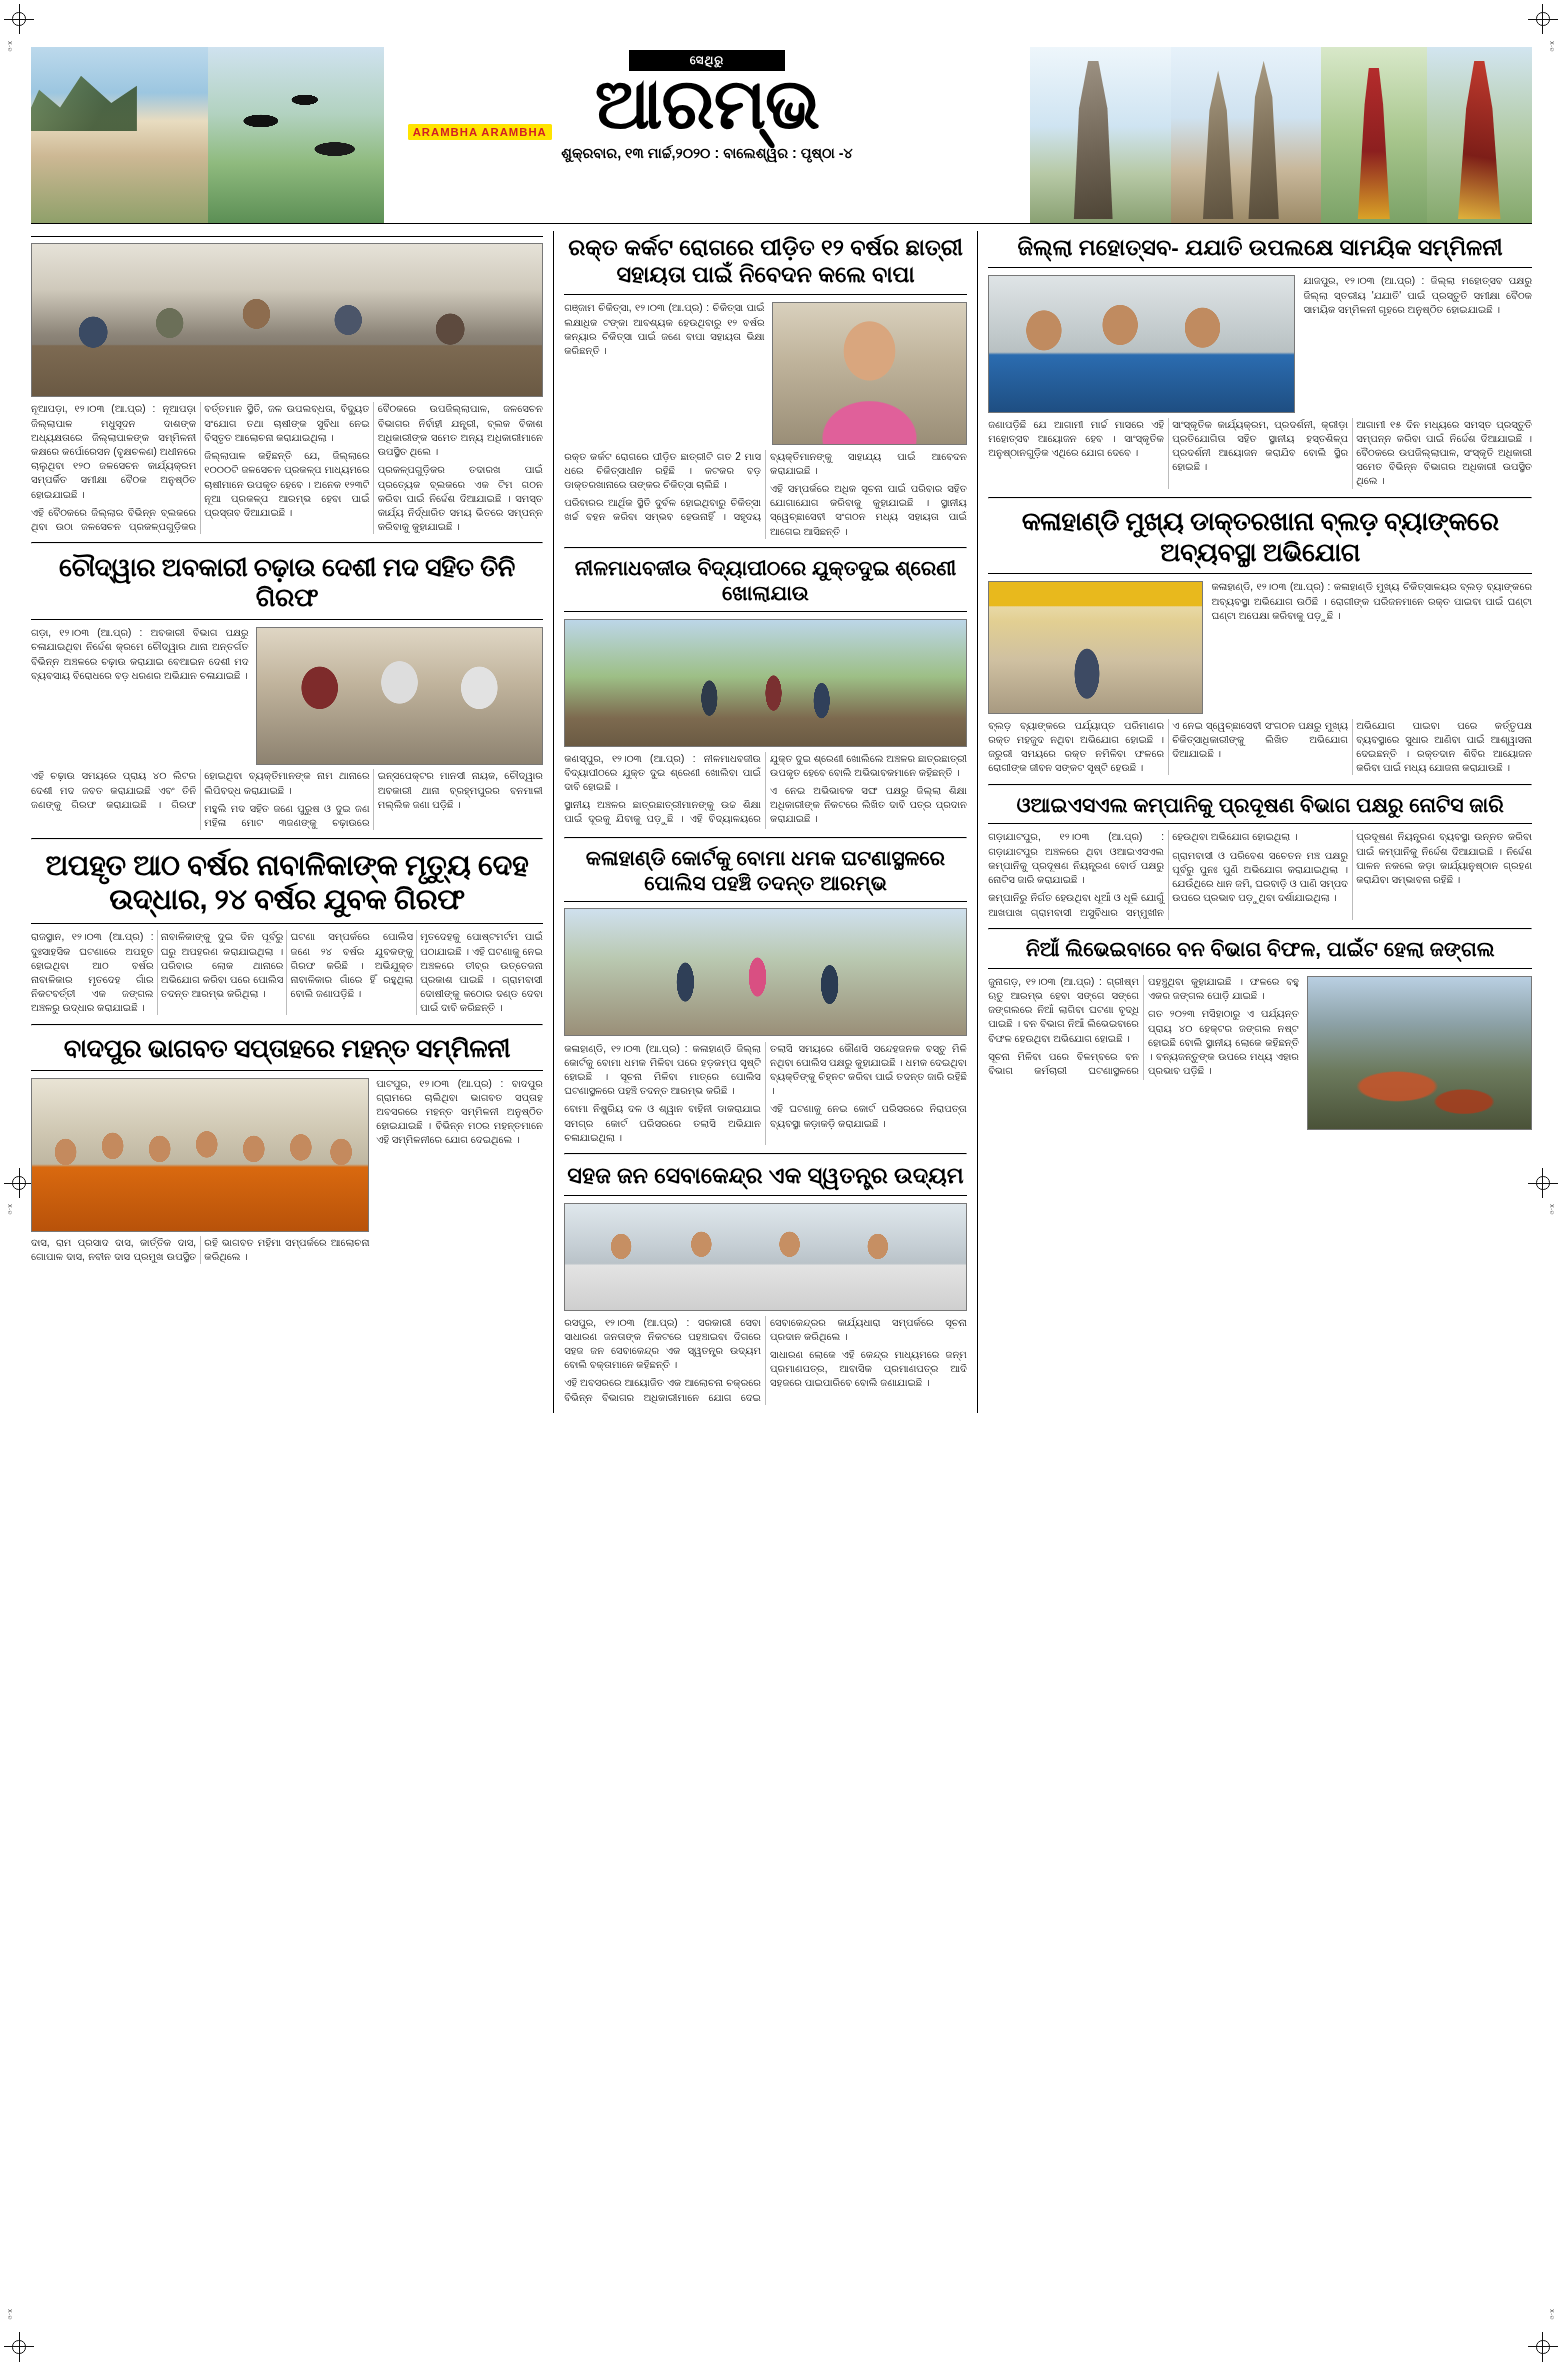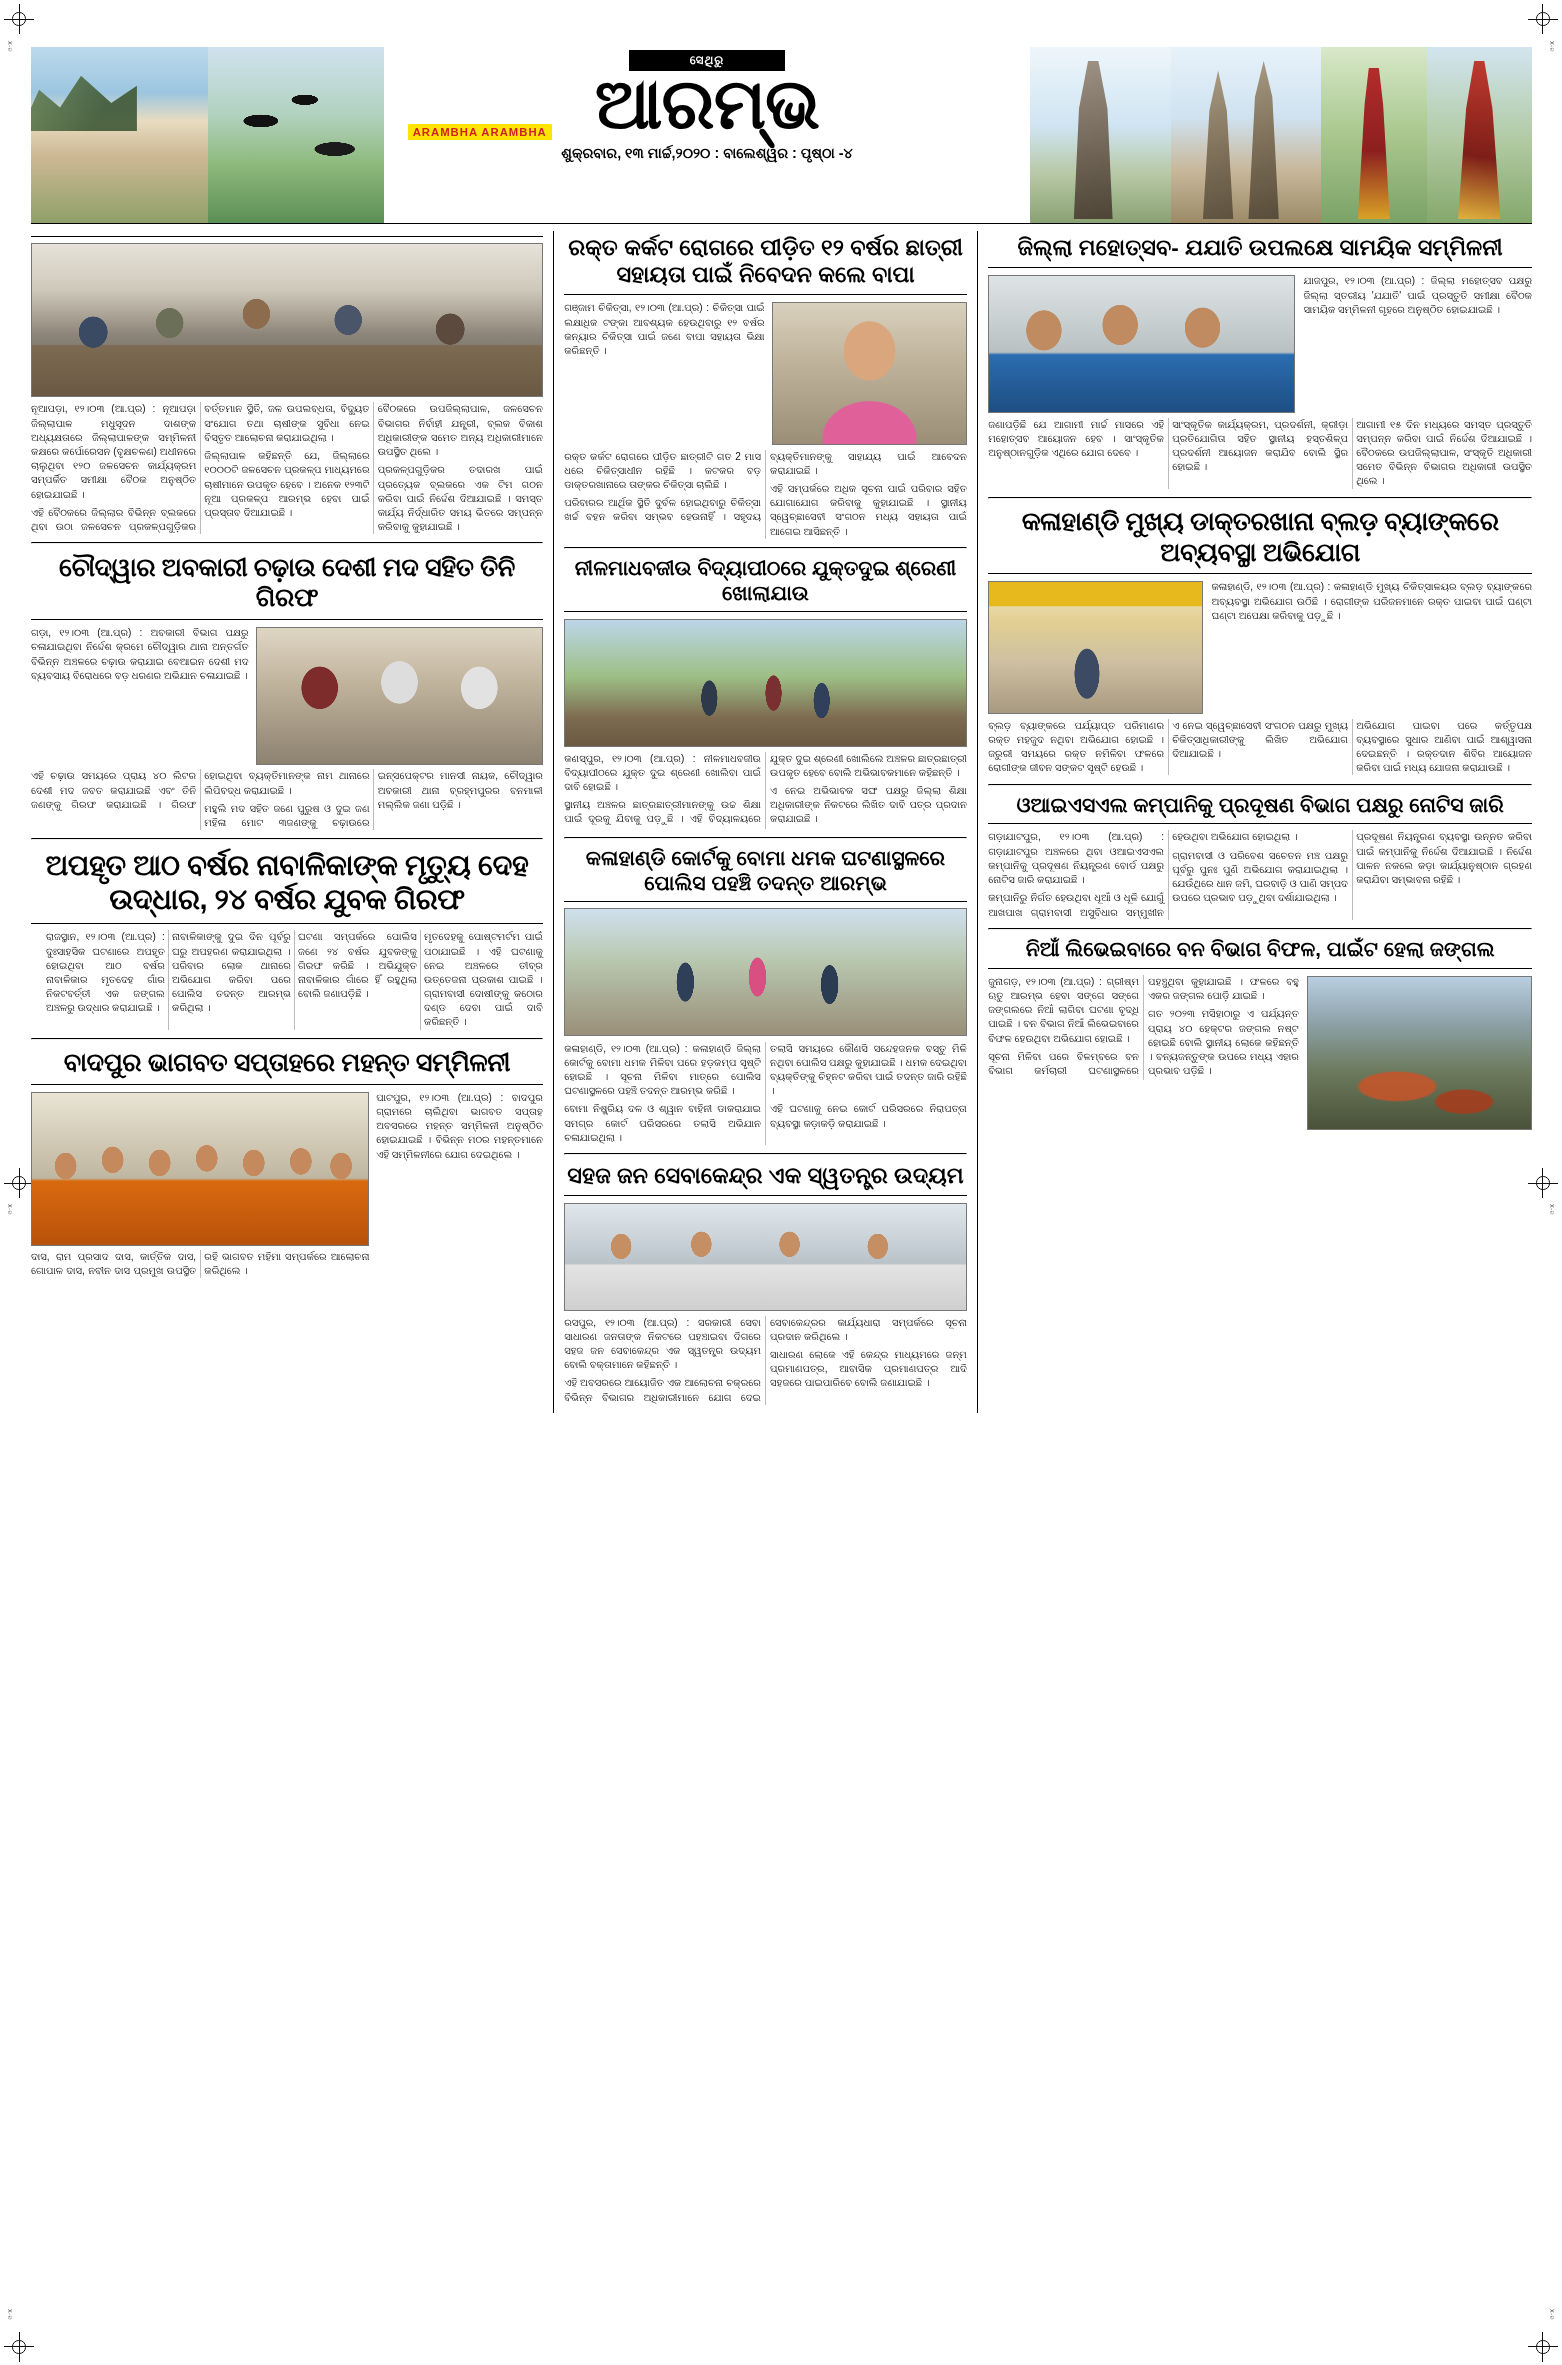--- a/index.html
+++ b/index.html
@@ -260,21 +260,21 @@
   .p-fire { background: linear-gradient(to bottom,#b9cfe2 0%,#8da2a8 30%,#6c7a5d 62%,#4a5238 100%); }
   .p-fire::after{content:"";position:absolute;inset:0;
     background:
       radial-gradient(ellipse 82px 31px at 40% 72%,#c9542a 0 45%,transparent 50%),
       radial-gradient(ellipse 61px 25.6px at 70% 82%,#a83c1c 0 45%,transparent 50%);
     opacity:.85;}
 
   
   .cols2 { column-count: 2; column-gap: 9.2px; column-rule: 0.5px solid #bbb; }
   .cols3 { column-count: 3; column-gap: 8.2px; column-rule: 0.5px solid #bbb; }
-  .cols4 { column-count: 4; column-gap: 7.2px; column-rule: 0.5px solid #bbb; margin-left: 15px; }
+  .cols4 { column-count: 4; column-gap: 7.2px; column-rule: 0.5px solid #bbb; }
   .body-text {
     font-size: 10px;
     line-height: 1.42;
     text-align: justify;
     color: #111;
     hyphens: none;
   }
   .body-text p { margin: 0 0 4.1px 0; }
   .photo-left {
     float: left; margin: 1px 7.2px 4.1px 0;

